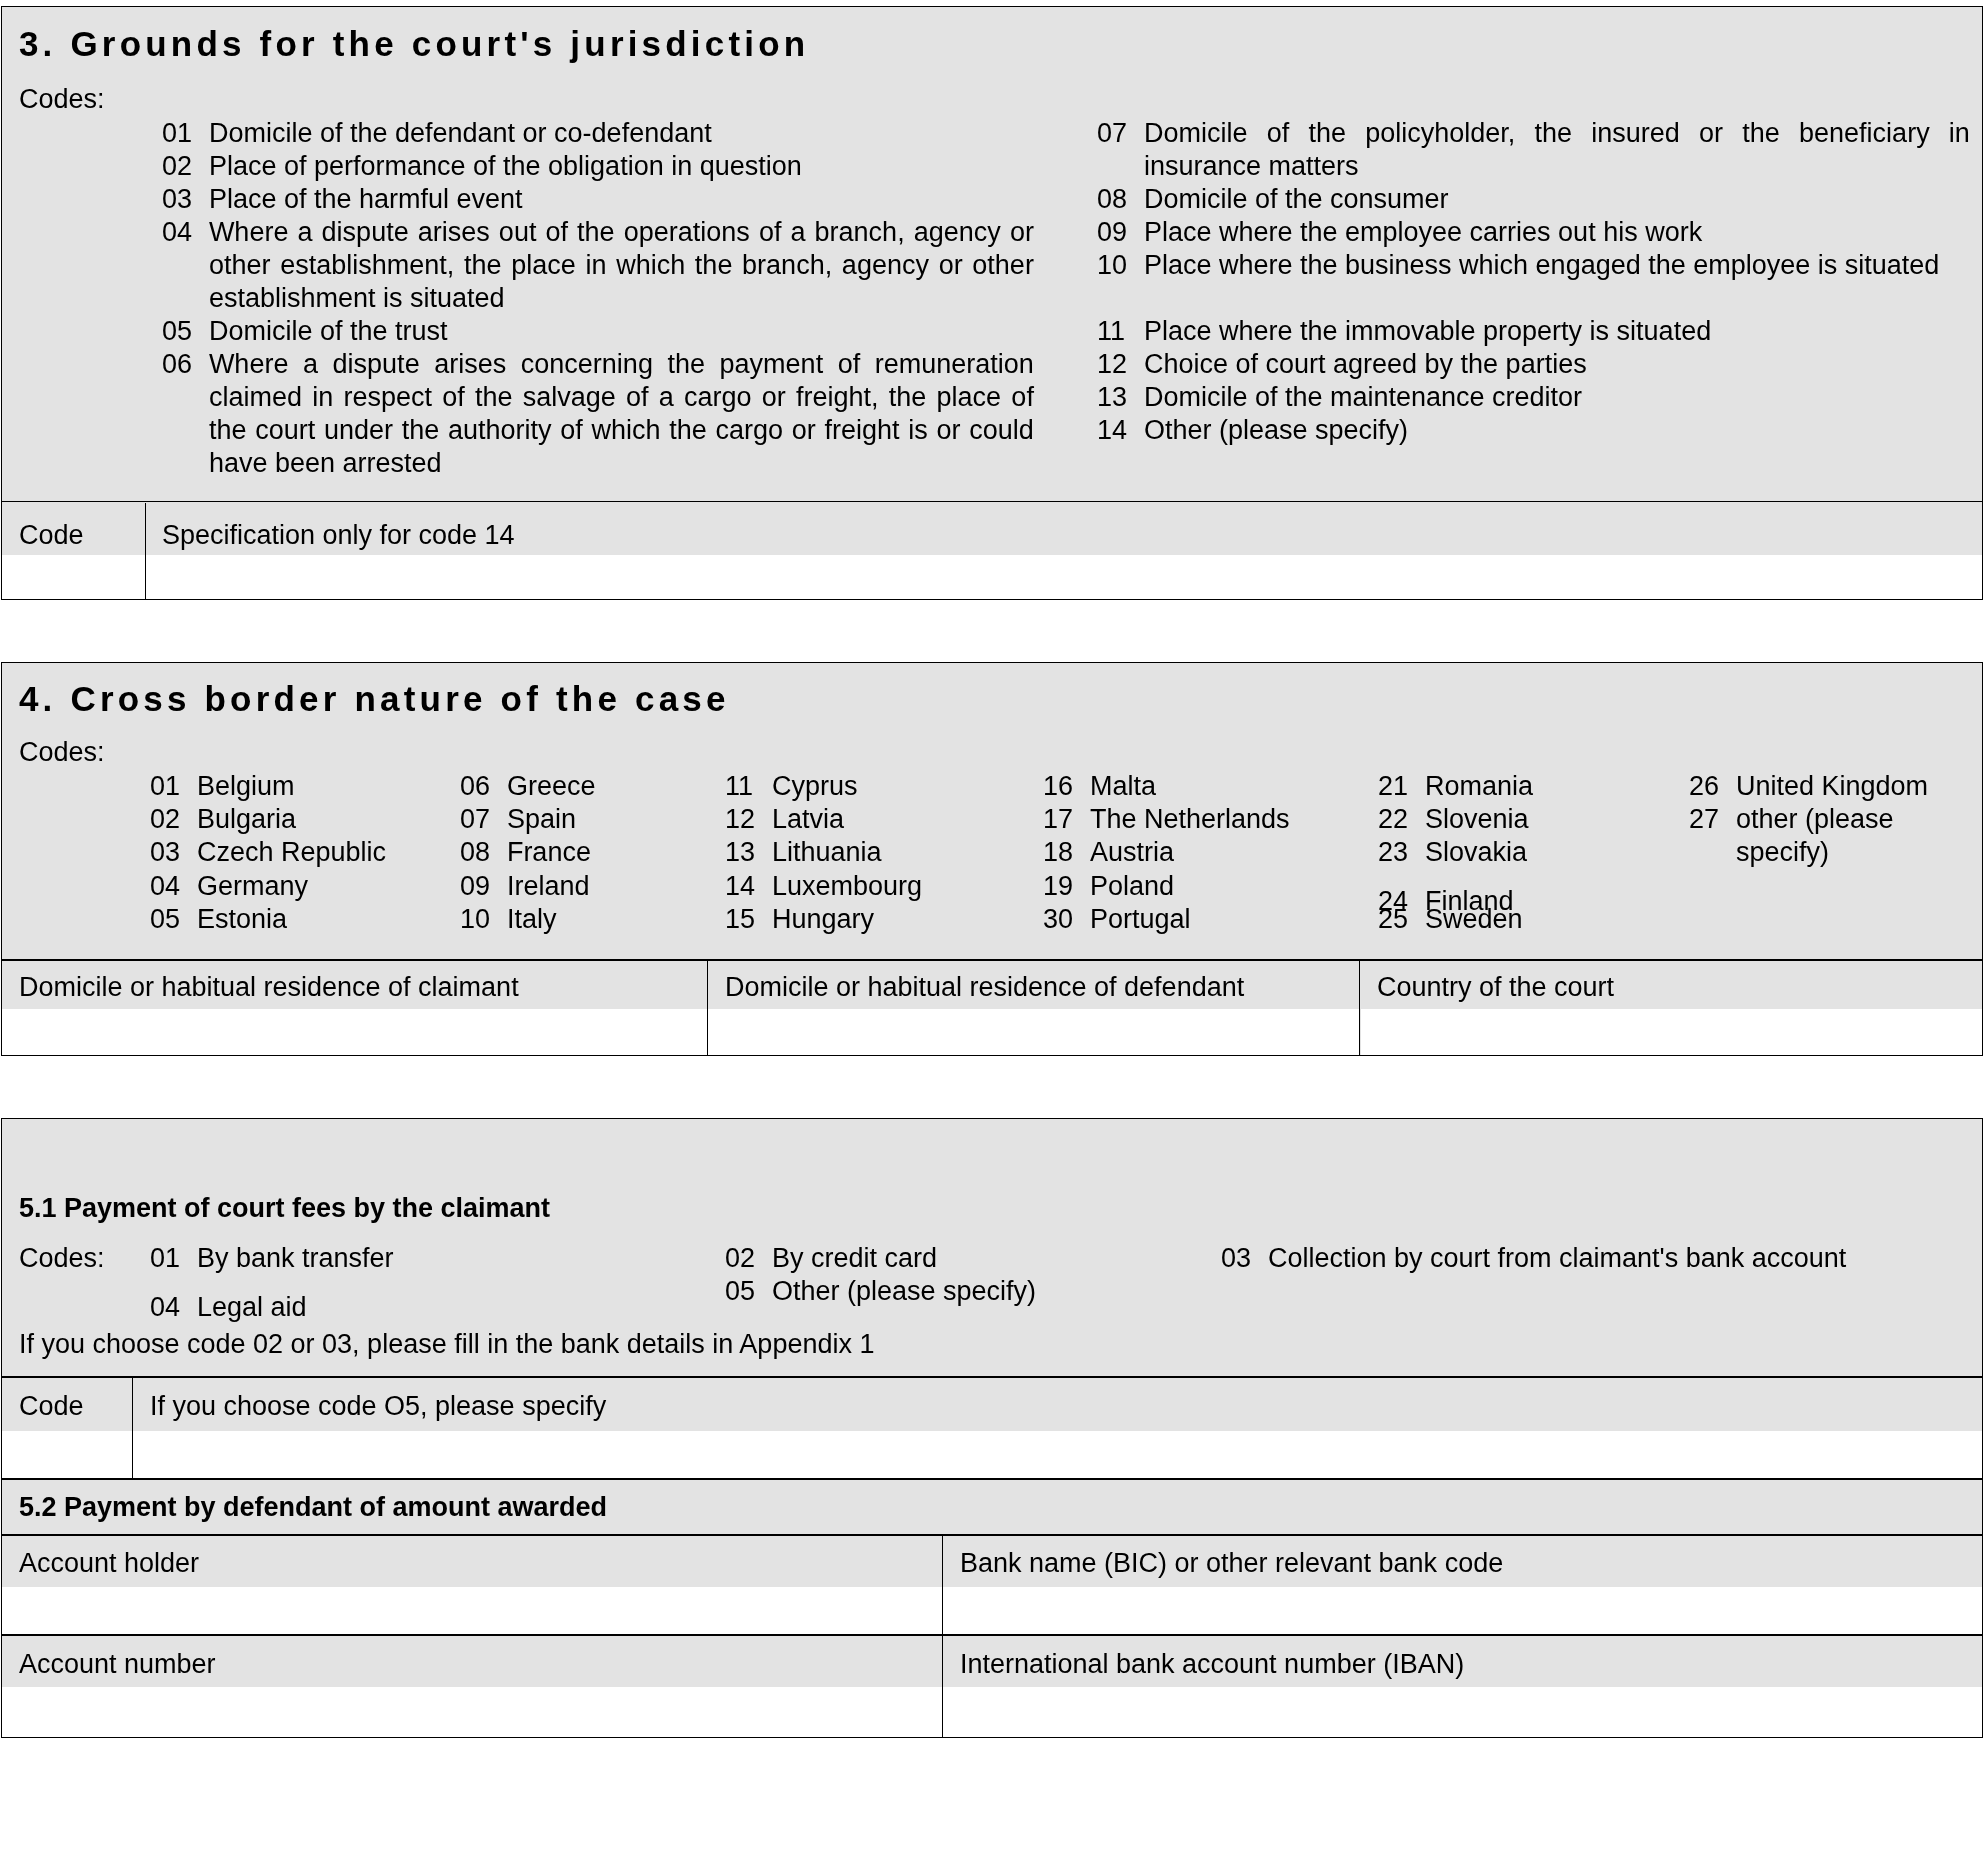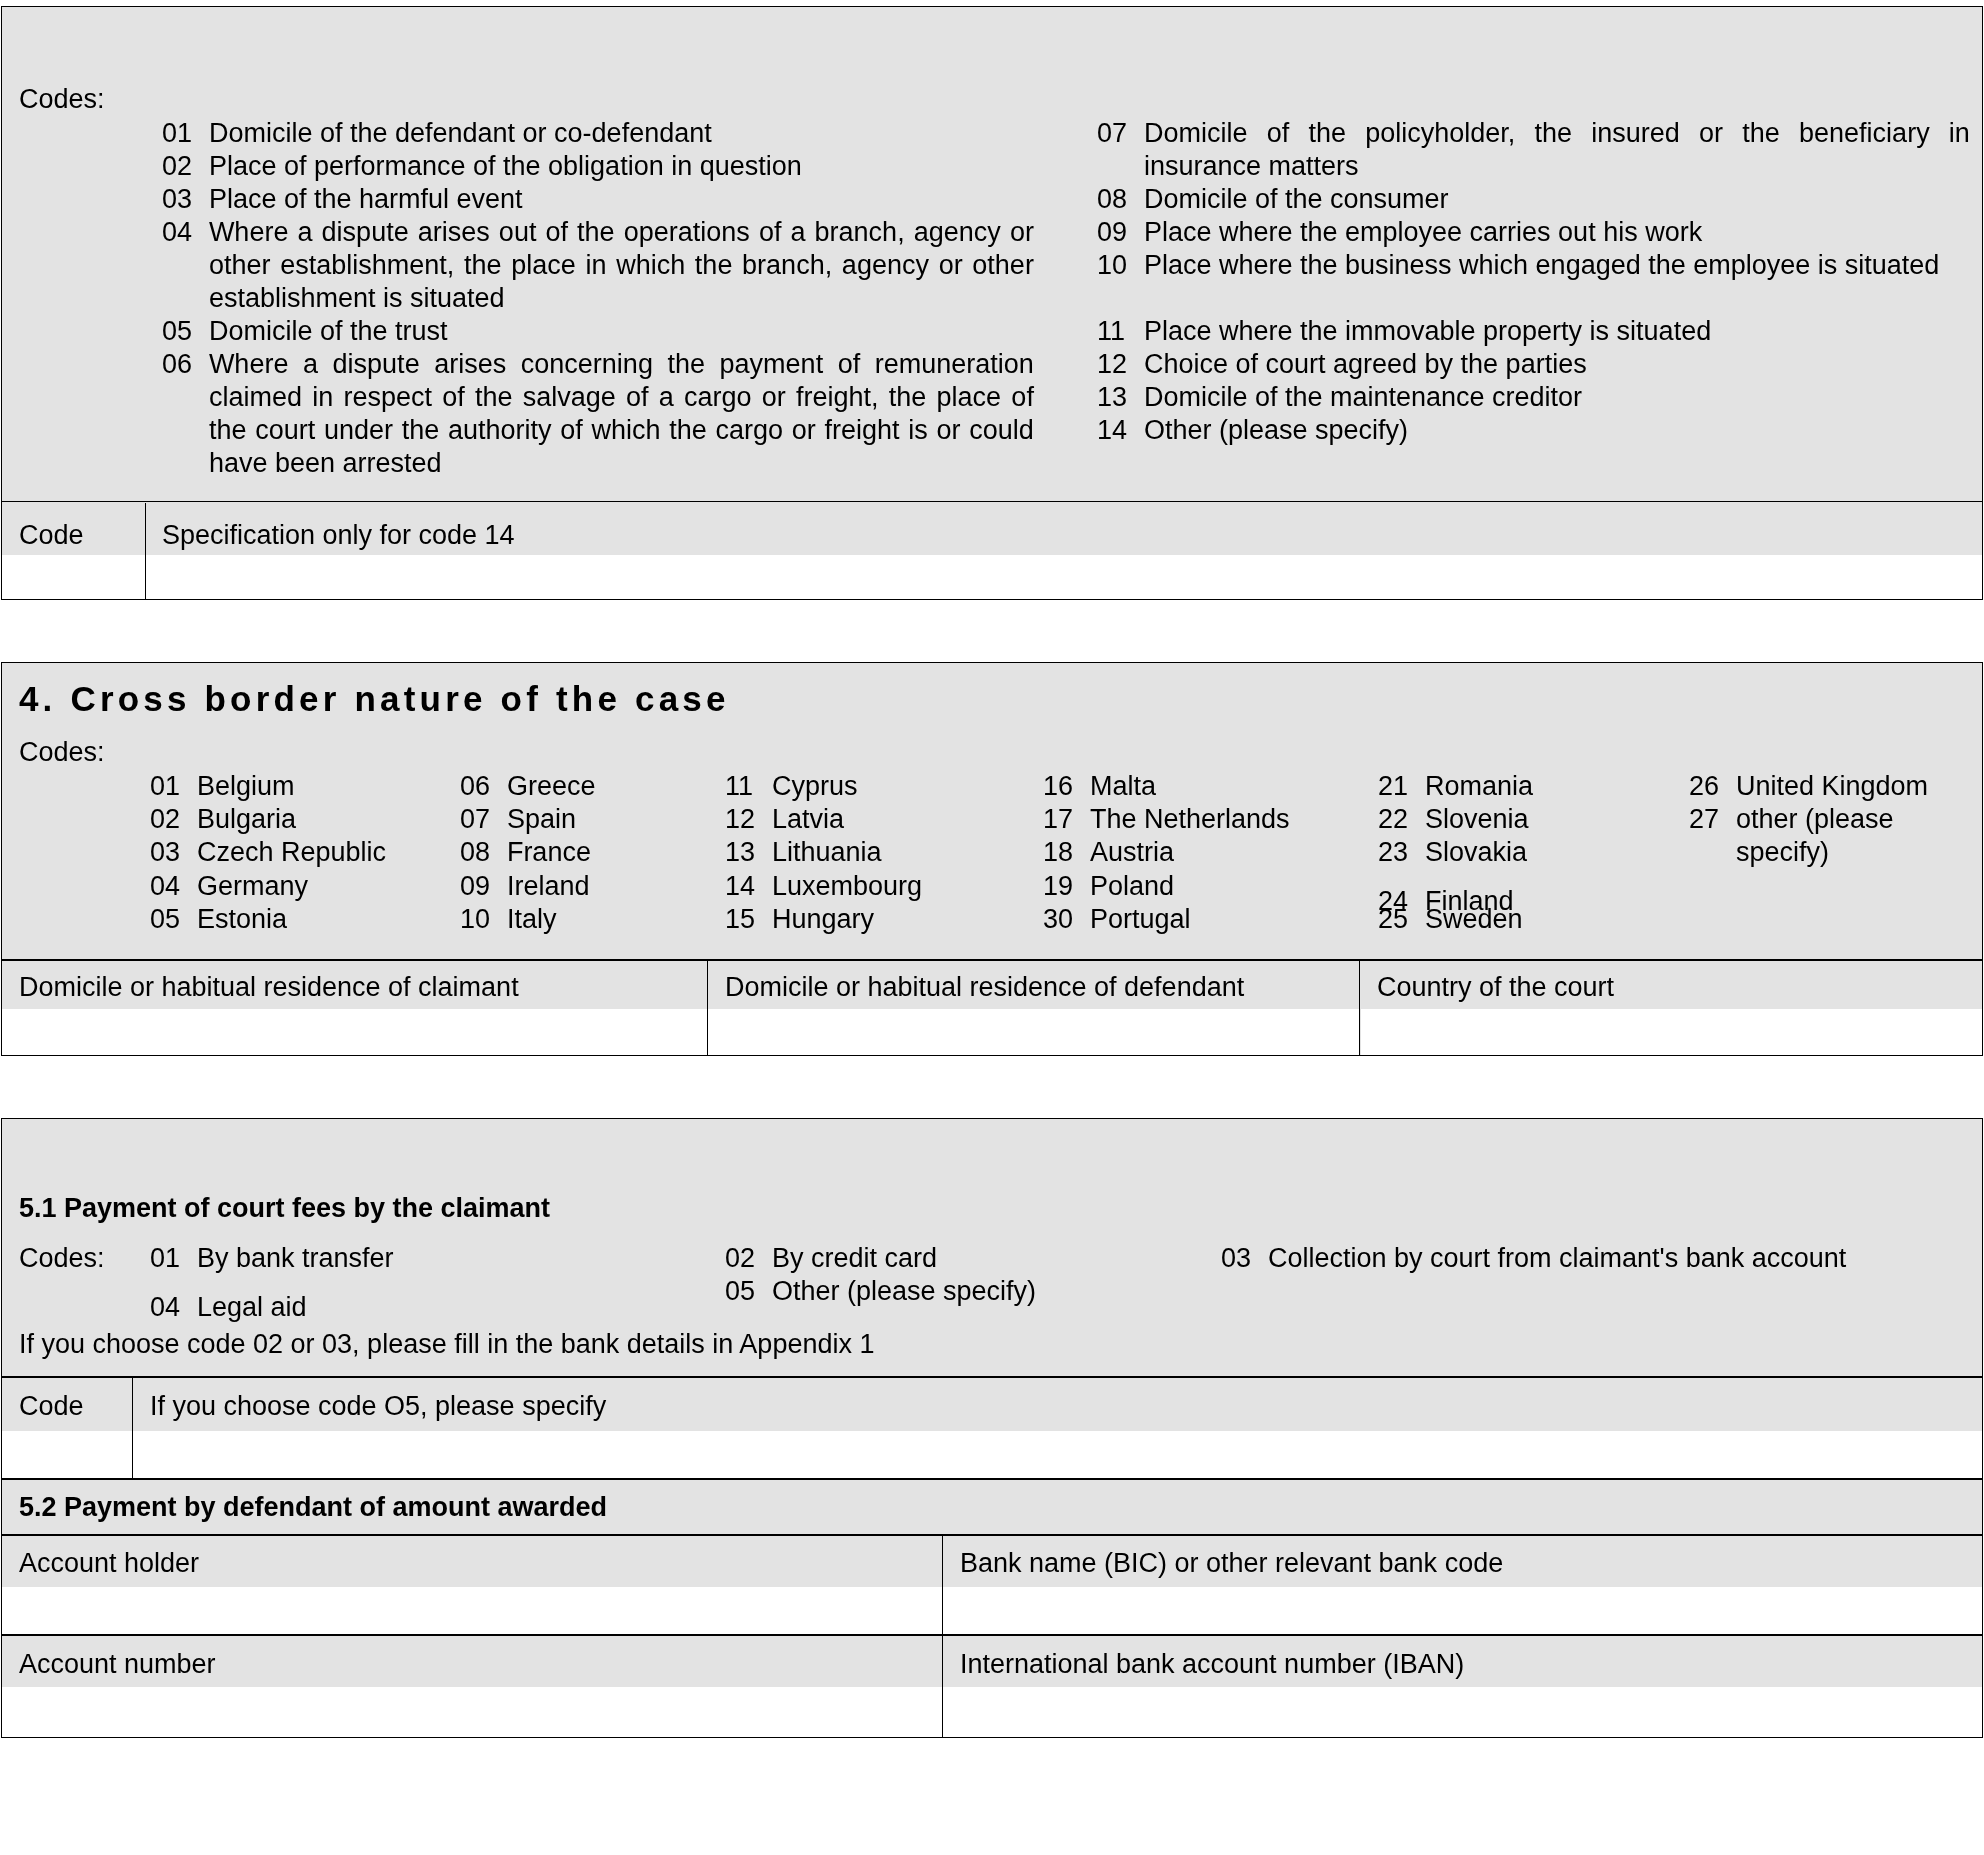--- a/index.html
+++ b/index.html
@@ -19,20 +19,21 @@
   .item .n { position:absolute; left:0; top:0; }
   .item .t { display:block; margin-left:47px; text-align:justify; }
   .hline { position:absolute; left:0; right:0; height:1.9px; background:#000; }
   .vline { position:absolute; width:1.4px; background:#000; }
   .field { position:absolute; background:#fff; }
 </style>
 </head>
 <body>
 
 <div class="box gray" style="top:5.6px;height:594px;">
+  <div class="abs title" style="left:17px;top:17.7px;">3. Grounds for the court's jurisdiction</div>
   <div class="abs txt" style="left:17px;top:76px;">Codes:</div>
 
   <div class="item" style="left:160px;top:110px;width:872px;">
     <span class="n">01</span>
     <span class="t">Domicile of the defendant or co-defendant</span>
   </div>
   <div class="item" style="left:160px;top:143px;width:872px;">
     <span class="n">02</span>
     <span class="t">Place of performance of the obligation in question</span>
   </div>

